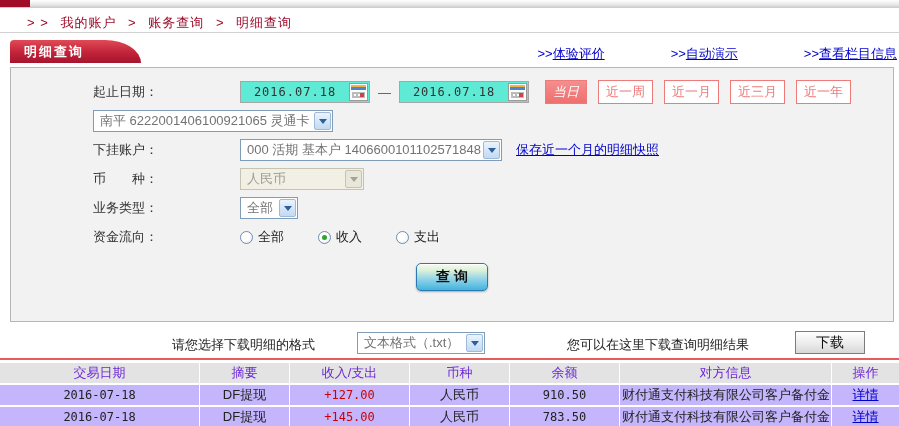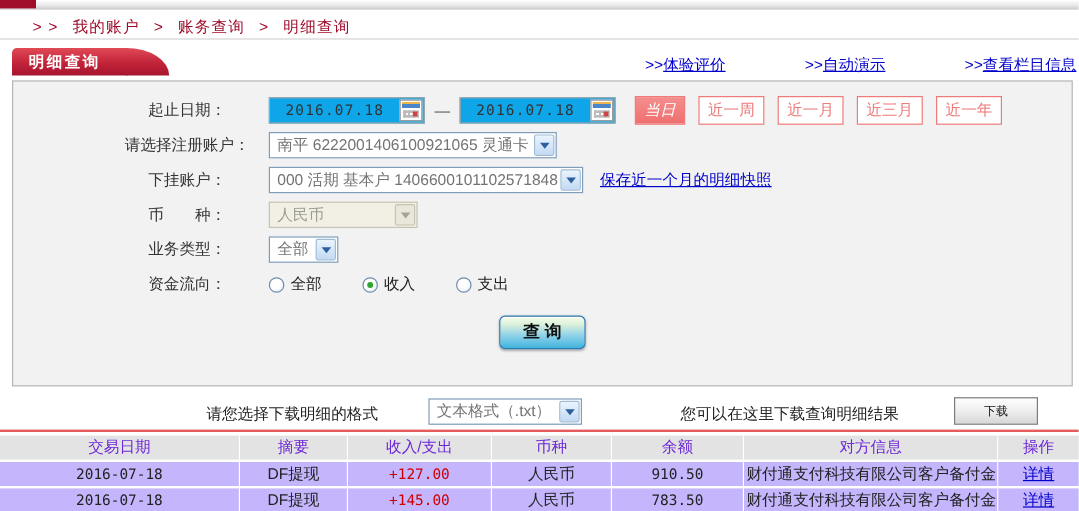--- a/index.html
+++ b/index.html
@@ -27,24 +27,24 @@
     background:linear-gradient(180deg,#e04a56 0%,#c22339 55%,#a5152e 100%);
     border-top-right-radius:36px 23px; }
   
   .quick-links { position:absolute; top:45px; right:2px; display:flex; gap:66px; }
   .quick-link { color:#0000cc; cursor:pointer; white-space:nowrap; }
   .quick-link .lbl { text-decoration:underline; }
   
   .panel { position:absolute; top:67px; left:10px; width:884px; height:255px;
     background:#f2f2f2; border:1px solid #b6b6b6; padding-top:13px; }
   .frow { display:flex; align-items:center; margin:0 0 7px 82px; height:22px; }
-  .flabel { width:126px; text-align:center; margin-right:5px; white-space:nowrap; color:#333; }
+  .flabel { width:126px; text-align:left; margin-right:21px; white-space:nowrap; color:#333; }
   
   .date-box { display:flex; align-items:center; width:130px; height:22px;
-    background:#0ea5e9; border:1px solid #a6a6a6; }
+    background:#5eead4; border:1px solid #a6a6a6; }
   .date-box .dval { flex:1; text-align:center; font-family:"DejaVu Sans Mono",monospace;
     font-size:12px; letter-spacing:1px; color:#333; }
   .cal { width:19px; height:18px; background:#fff; border:1px solid #9a9a9a;
     position:relative; margin-right:1px; cursor:pointer; flex:none; }
   .cal::before { content:''; position:absolute; top:1px; left:1px; right:1px; height:5px;
     background:linear-gradient(180deg,#f0b24a 0 40%,#4a86c8 40% 100%); }
   .cal::after { content:''; position:absolute; left:2px; right:2px; top:8px; bottom:2px;
     background-image:repeating-linear-gradient(90deg,#bbb 0 2px,transparent 2px 4px),
                      repeating-linear-gradient(0deg,#bbb 0 2px,transparent 2px 4px); }
   .cal .dot { position:absolute; right:3px; bottom:3px; width:4px; height:4px;
@@ -86,21 +86,21 @@
     font-family:inherit; font-weight:bold; font-size:14px; color:#111; cursor:pointer;
     box-shadow:0 1px 2px rgba(0,0,0,0.3), inset 0 1px 0 #fff; }
   
   .download-row { position:absolute; top:330px; left:4px; right:0; height:24px;
     display:flex; align-items:flex-end;gap:36px; }
   .dl-label { margin-left:168px; }
   .dl-sel { width:128px; margin-left:6px; }
   .dl-hint { margin-left:46px; }
   .dl-btn { margin-left:10px; width:70px; height:23px; border:1px solid #7b7b7b;
     background:linear-gradient(180deg,#fefefe 0%,#ececec 55%,#d7d7d7 100%);
-    font-family:inherit; font-size:10px; color:#111; cursor:pointer; }
+    font-family:inherit; font-size:14px; color:#111; cursor:pointer; }
   .red-line { position:absolute; top:358px; left:0; right:0; border-top:2px solid #e45c5c; }
   
   .results { position:absolute; top:361px; left:0; right:0; }
   table { width:100%; border-collapse:separate; border-spacing:0 2px; table-layout:fixed; }
   th, td { height:19px; padding:1px 2px; text-align:center; font-weight:normal;
     white-space:nowrap; overflow:hidden; border-right:1px solid #fff; }
   th:last-child, td:last-child { border-right:none; }
   thead th { background:#e3e3e3; color:#6d28d9; }
   tbody td { background:#c4b5fd; }
   td.num { font-family:"DejaVu Sans Mono",monospace; font-size:12px; }
@@ -153,21 +153,20 @@
     <span class="range-btns">
       <span class="rbtn active">当日</span>
       <span class="rbtn">近一周</span>
       <span class="rbtn">近一月</span>
       <span class="rbtn">近三月</span>
       <span class="rbtn">近一年</span>
     </span>
   </div>
 
   <div class="frow">
-    <span class="flabel">请选择注册账户：</span>
     <span class="sel" style="width:240px">
       <span class="txt">南平 6222001406100921065 灵通卡</span>
       <span class="arrow">
           <i></i>
         </span>
     </span>
   </div>
 
   <div class="frow">
     <span class="flabel">下挂账户：</span>

